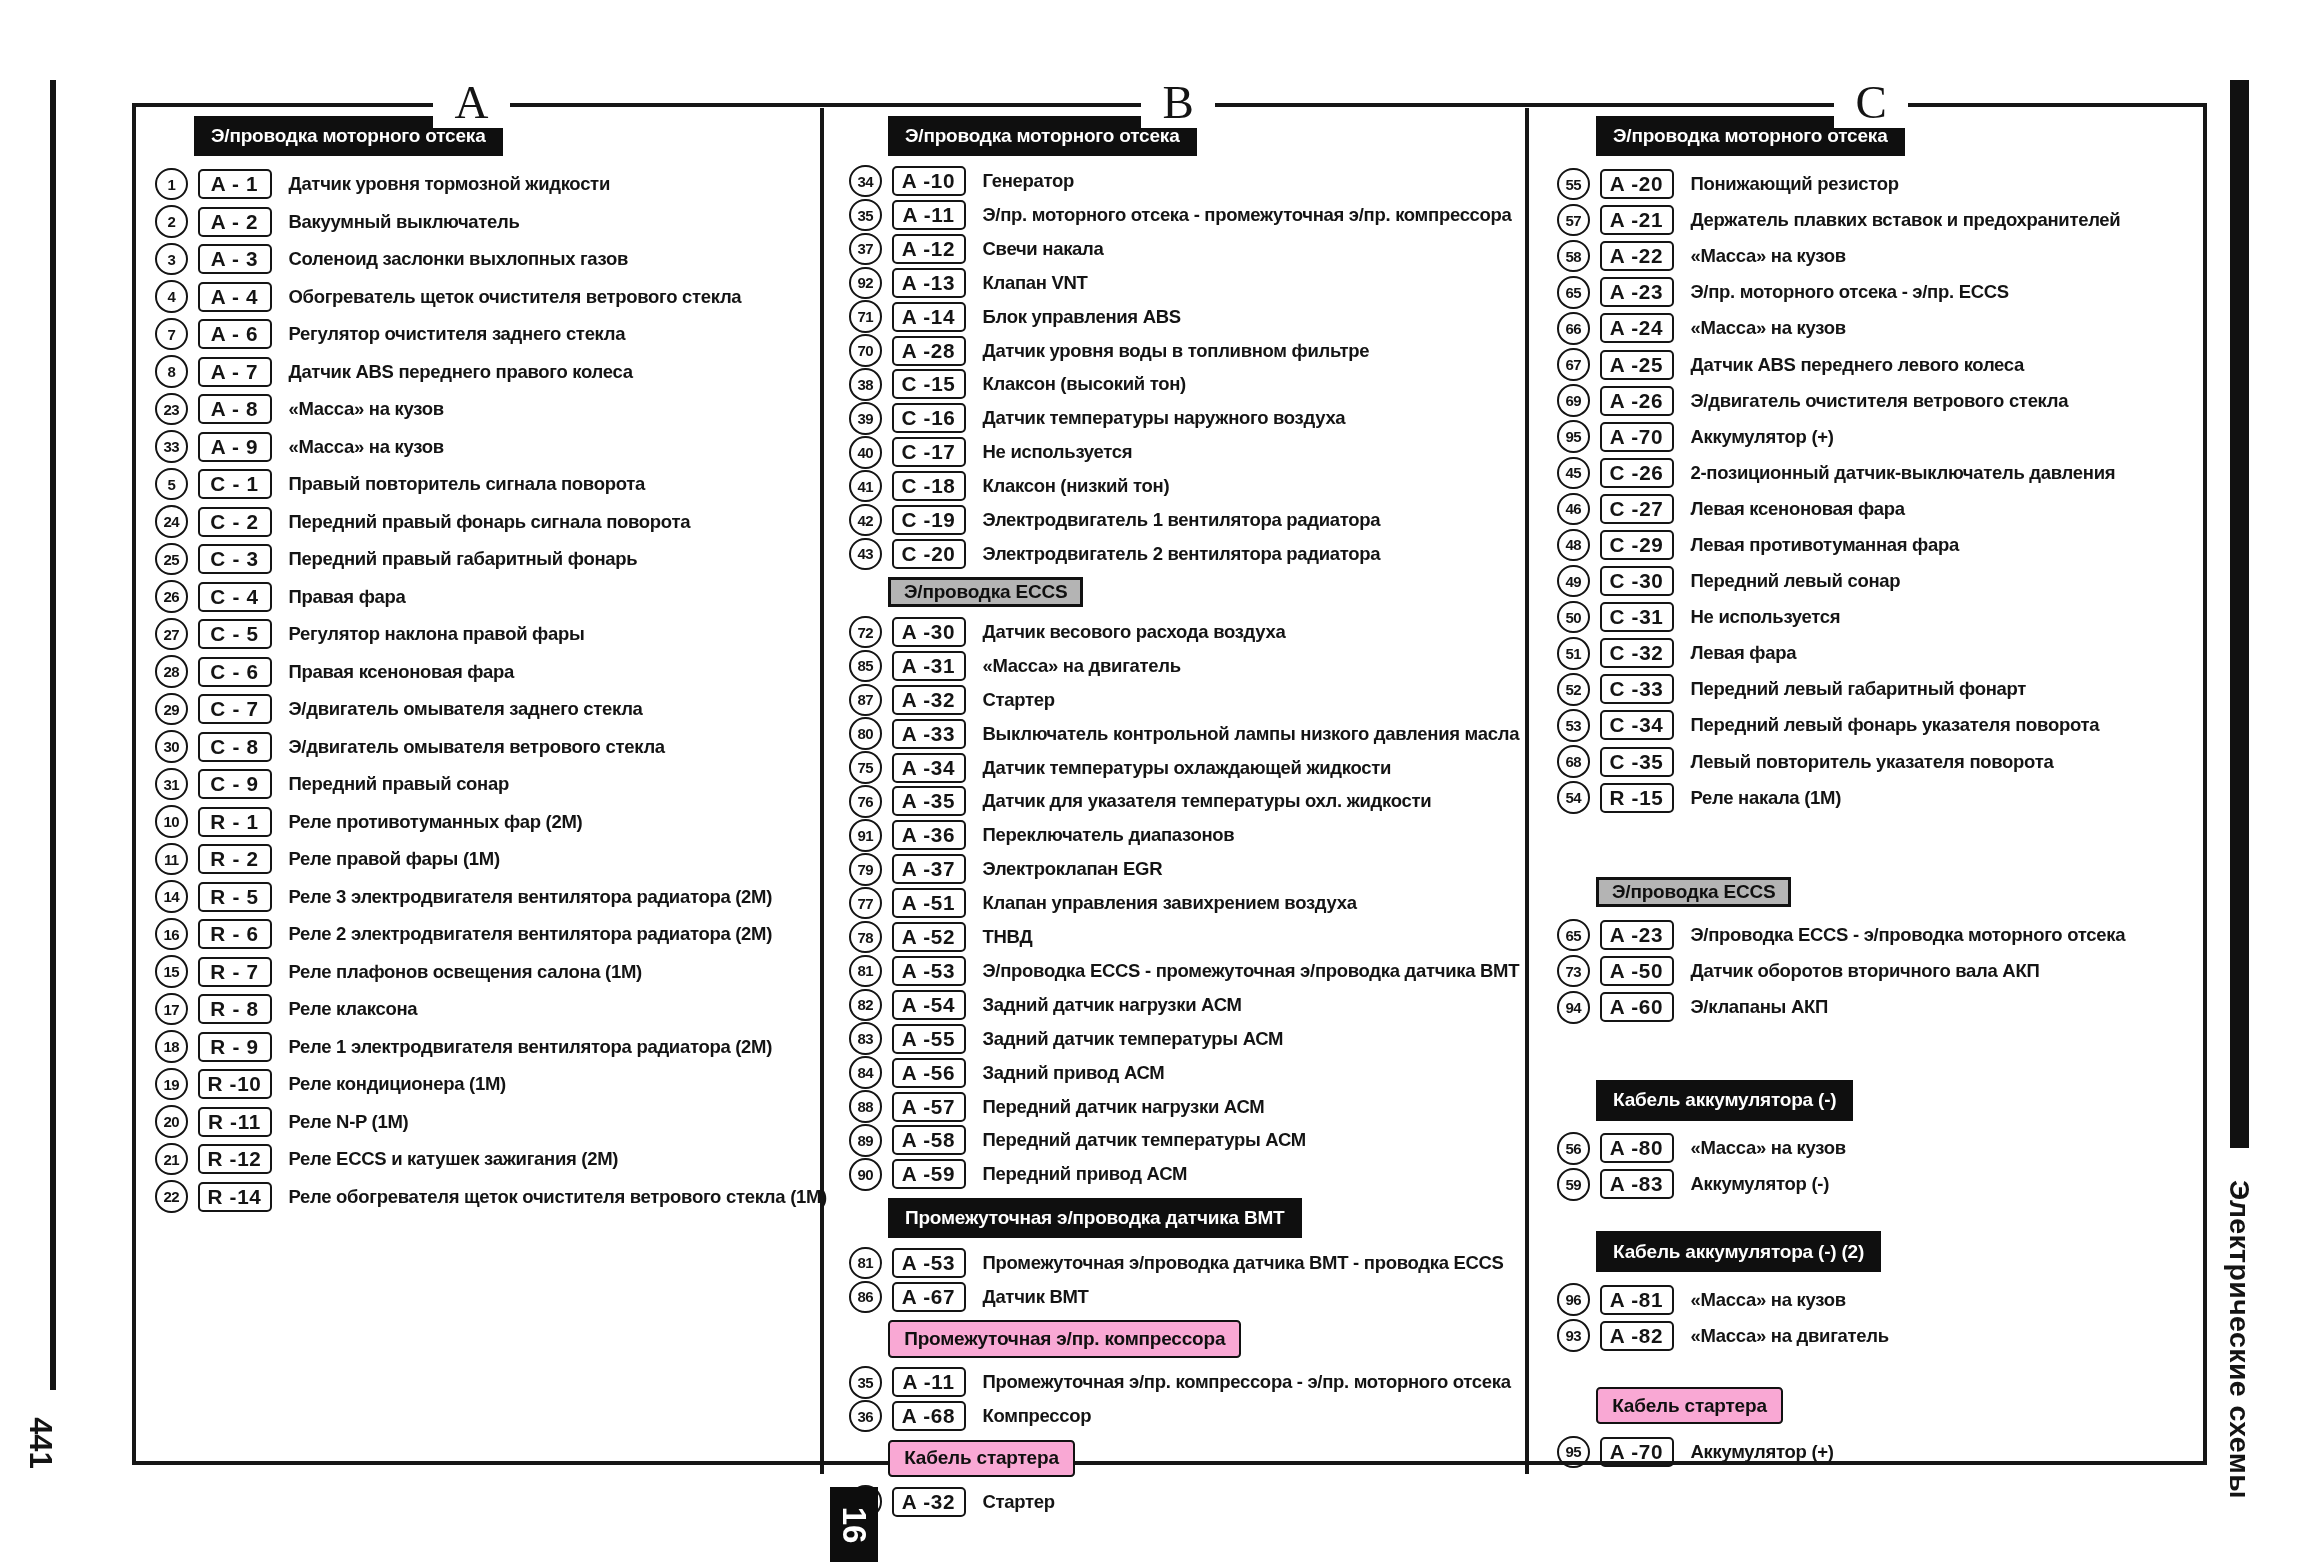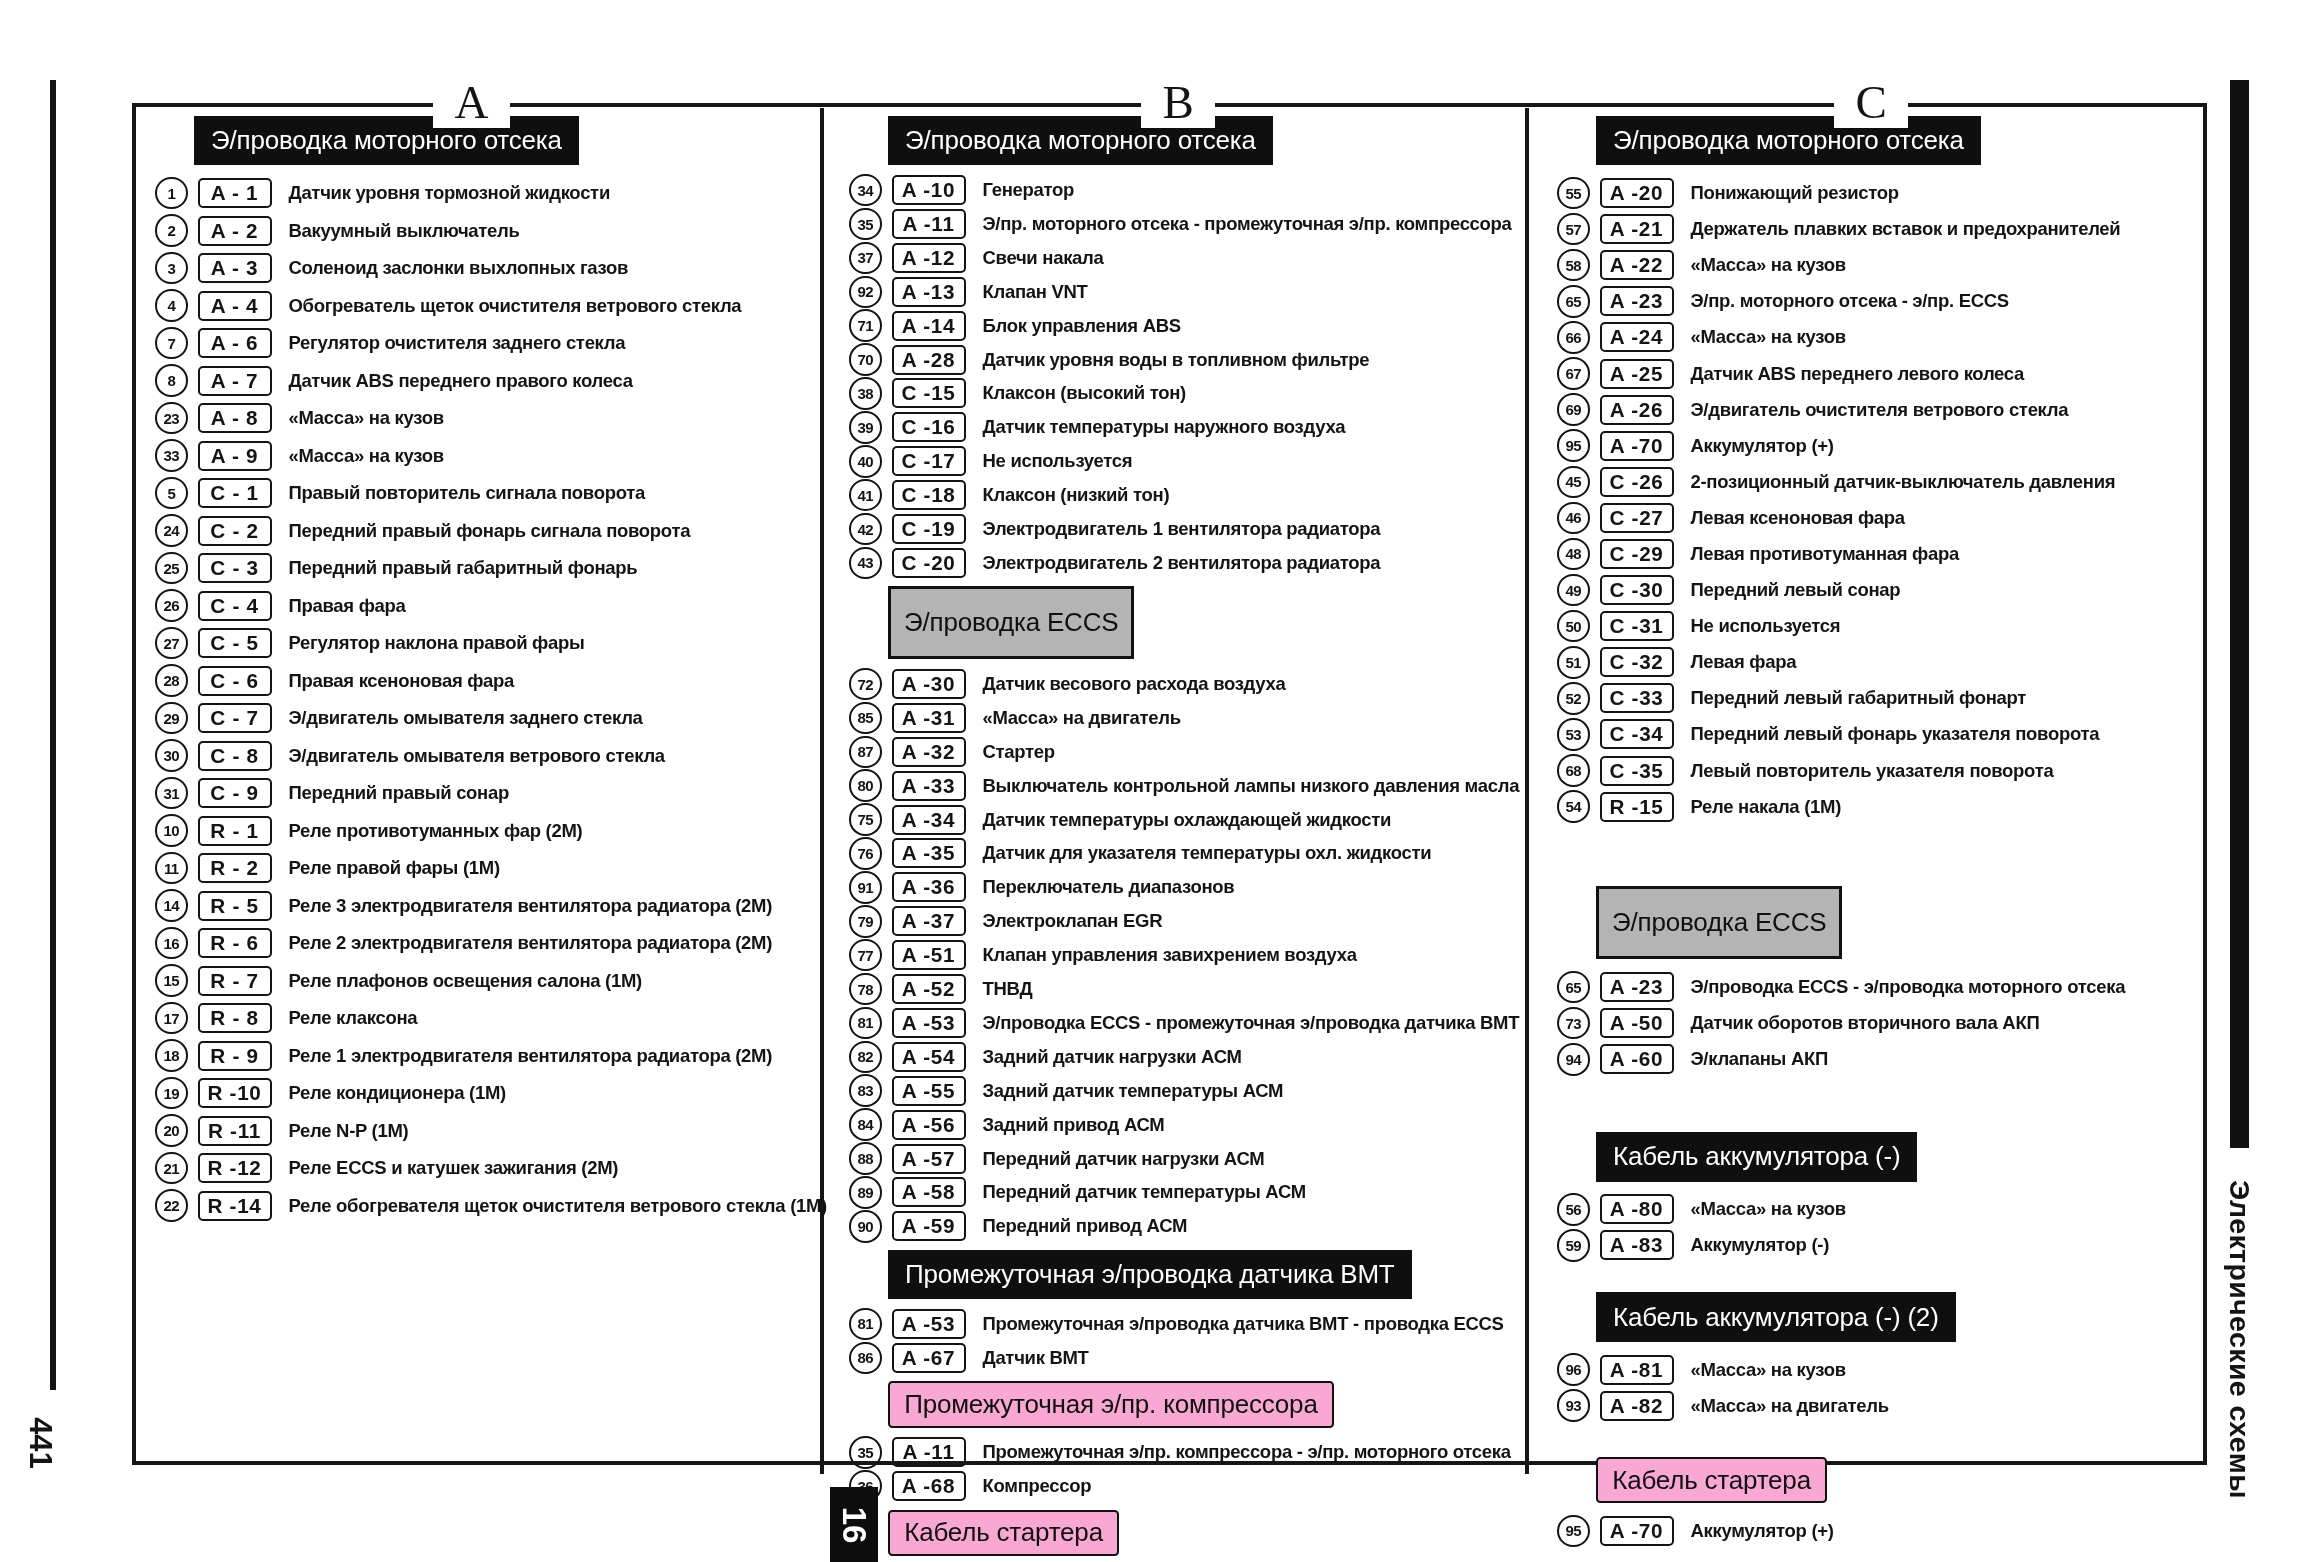--- a/index.html
+++ b/index.html
@@ -45,25 +45,25 @@
   }
   .bottom-tab span{display:inline-block;transform:rotate(90deg);color:#ffffff;font-size:33px;font-weight:700;}
   
   .column{position:absolute;top:113px;}
   .col-0{left:155px;width:652px;}
   .col-1{left:849px;width:666px;}
   .col-2{left:1557px;width:644px;}
   
   .hdr{
     width:fit-content;margin:10px 0 11.4px 39px;
-    font-size:26px;font-weight:400;letter-spacing:-0.2px;white-space:nowrap;
+    font-size:19px;font-weight:700;letter-spacing:-0.2px;white-space:nowrap;
   }
   .column .hdr:first-child{margin-top:2.8px;}
   .hdr-black{background:#0f0f0f;color:#ffffff;padding:9.3px 17px;}
-  .hdr-gray{background:#b4b4b4;color:#101010;border:3.6px solid #111111;padding:18px 13px;}
+  .hdr-gray{background:#b4b4b4;color:#101010;border:3.6px solid #111111;padding:1px 13px;}
   .hdr-outline{background:#f9a8d4;color:#101010;border:2.8px solid #111111;border-radius:4.3px;padding:5.7px 14.2px;}
   .col-1 .hdr{margin-top:7.1px;margin-bottom:8.5px;}
   
   .row{display:flex;align-items:center;margin-bottom:5px;}
   .col-1 .row{margin-bottom:1.4px;text-align:right;}
   .col-2 .row{margin-bottom:3.6px;}
   .circ{
     flex:0 0 auto;width:28.5px;height:28.5px;border:2.1px solid #141414;border-radius:50%;
     display:flex;align-items:center;justify-content:center;
     font-size:15px;font-weight:700;margin-right:10px;letter-spacing:-0.7px;

